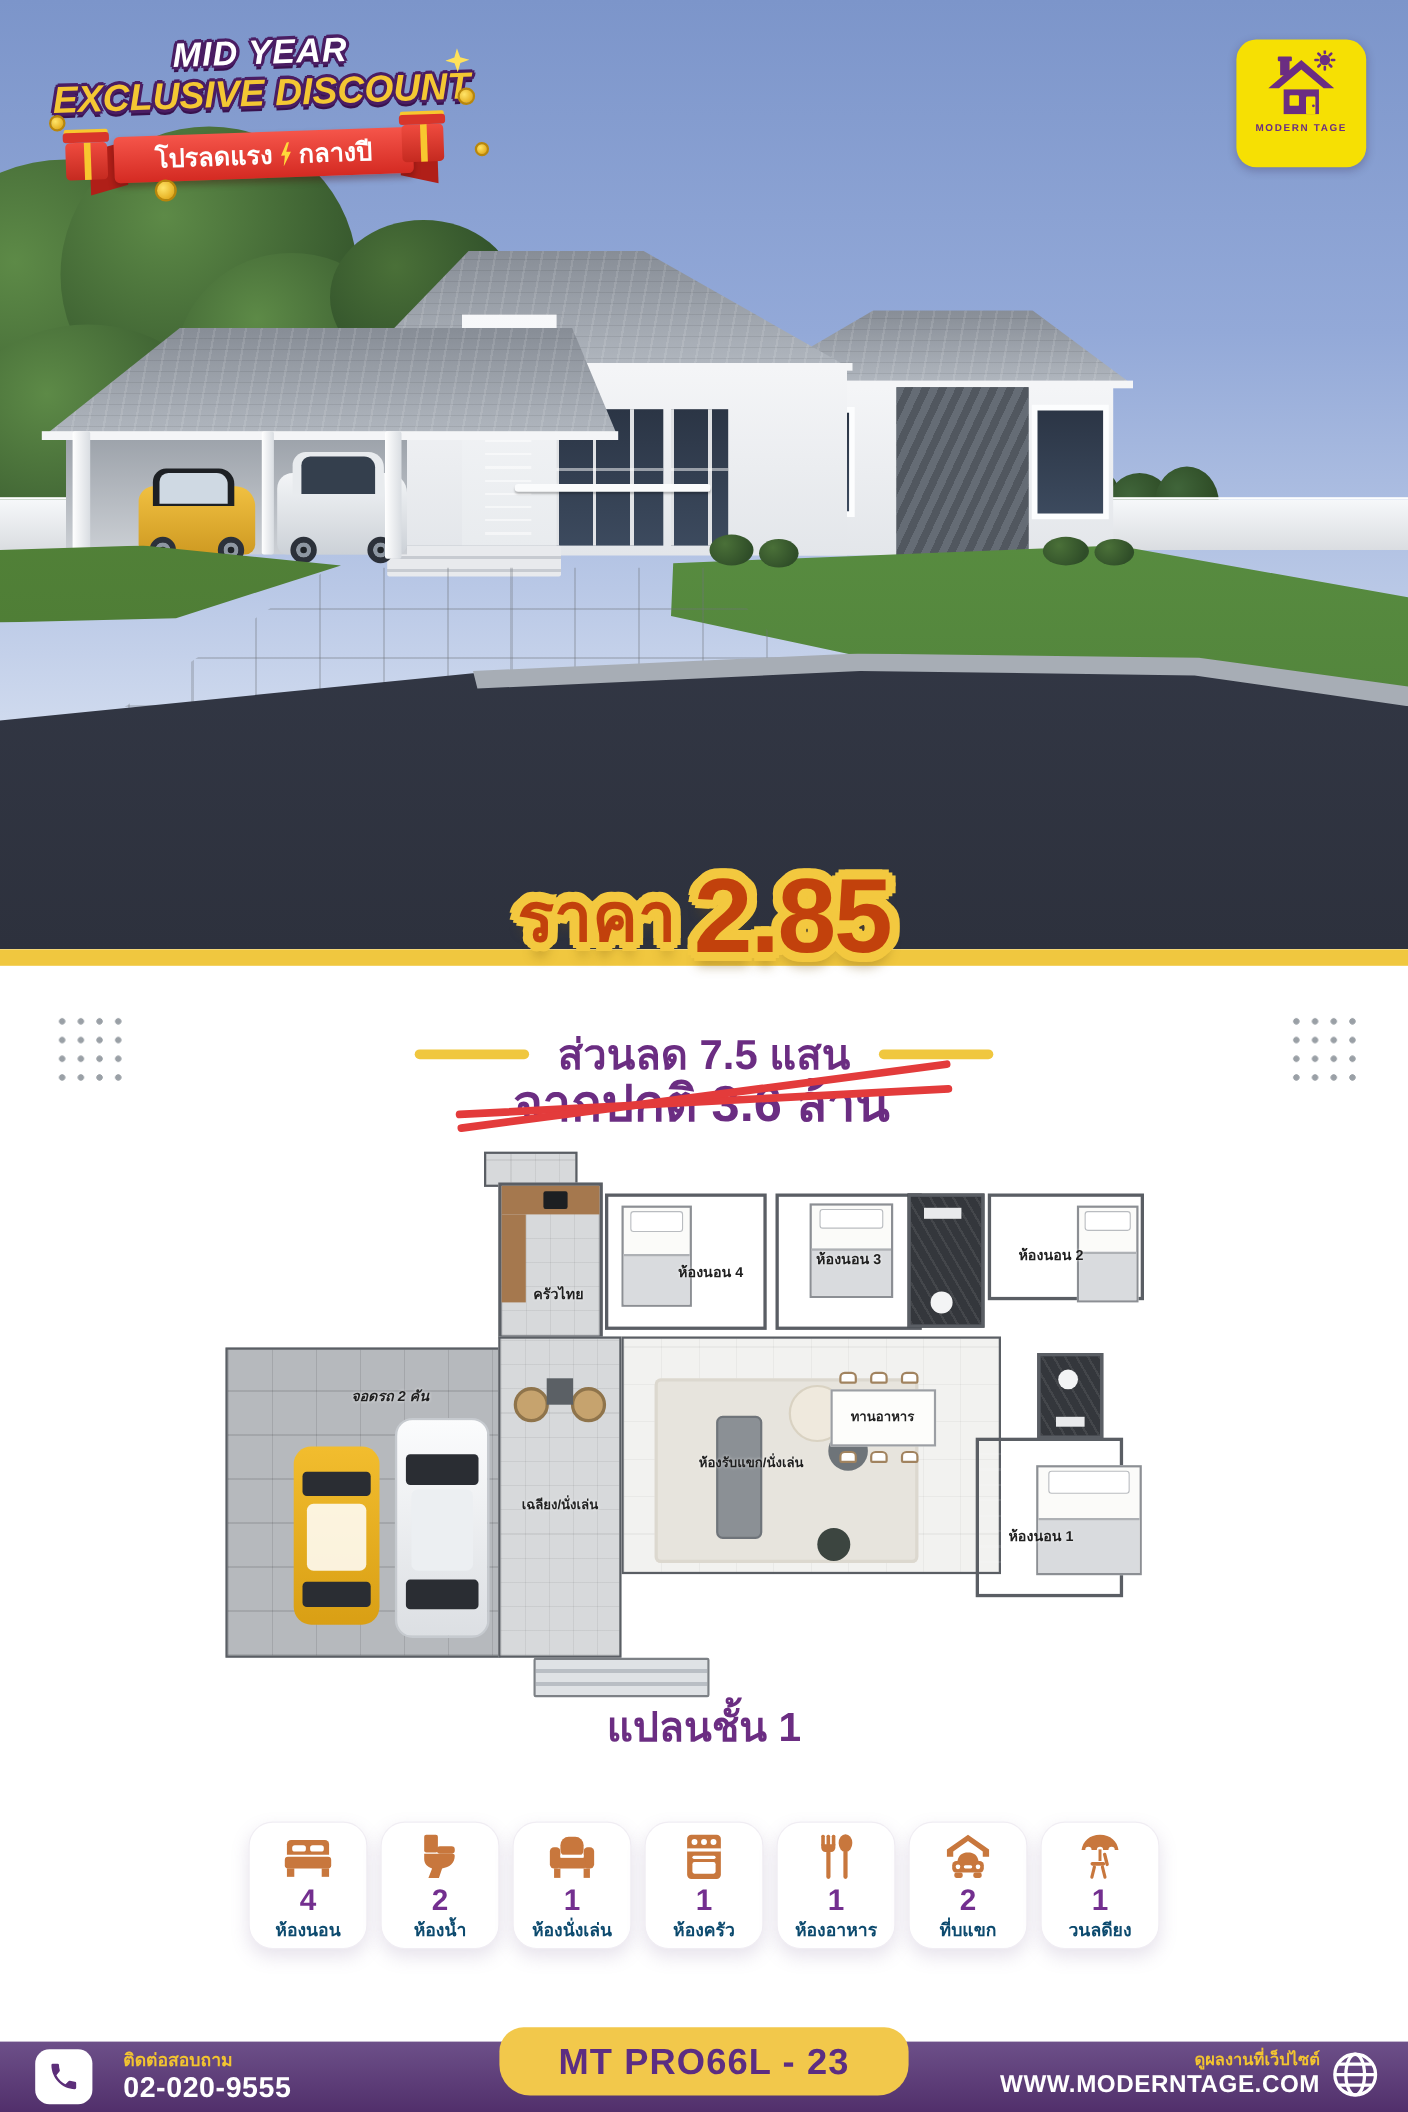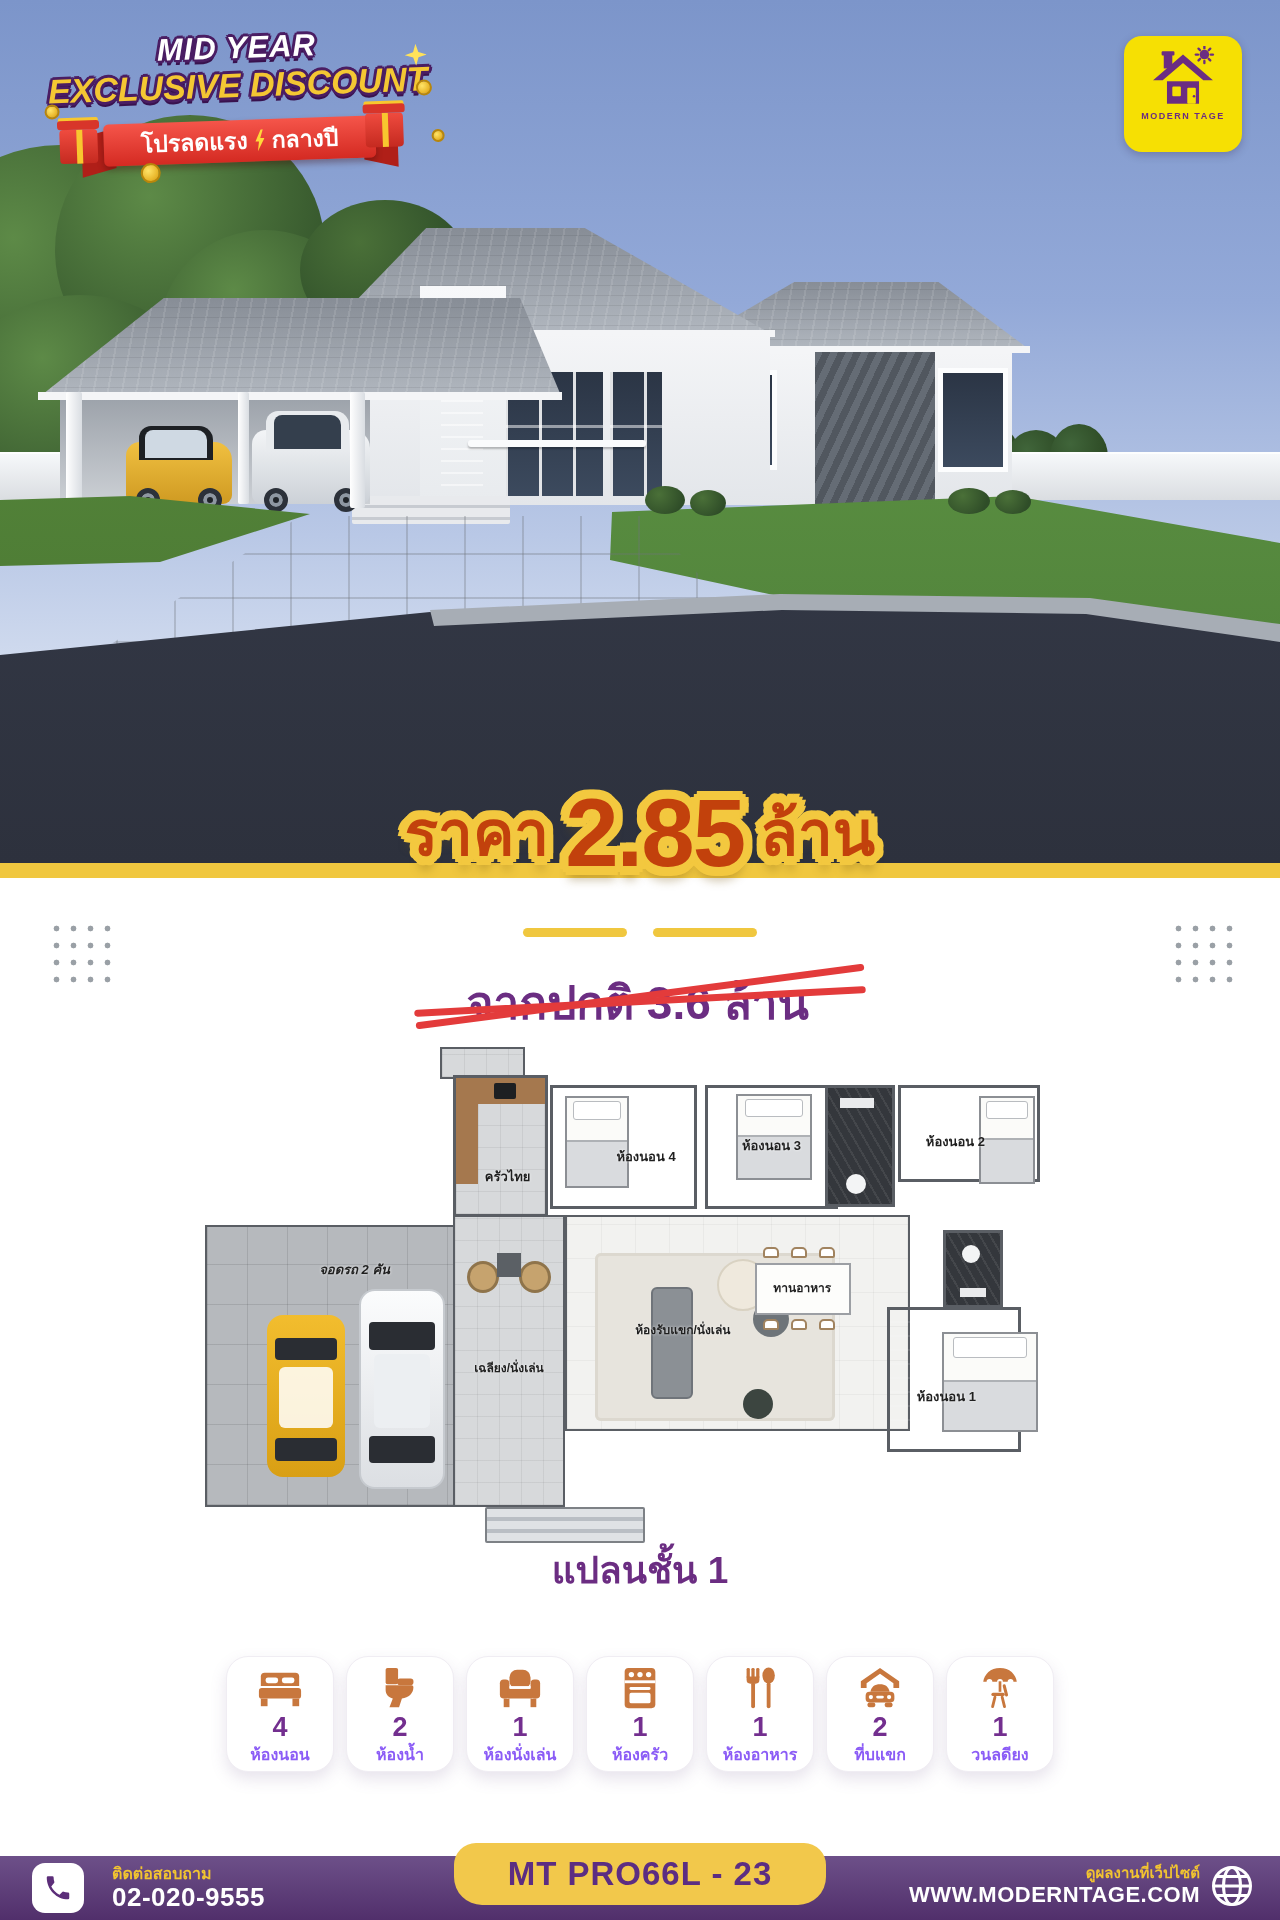--- a/index.html
+++ b/index.html
@@ -90,21 +90,21 @@
   .cartop .rooftop { position:absolute; left:16%; top:32%; width:68%; height:38%; background:rgba(255,255,255,.85); border-radius:6px; }
   .counter { position:absolute; background:#a5784e; }
   .stove-sq { position:absolute; background:#1d1f22; border-radius:2px; }
   .plan-title { position:absolute; left:0; top:1540px; width:1280px; text-align:center; font-size:37px; font-weight:700; color:#6b2d82; }
 
   
   .features { position:absolute; left:0; top:1656px; width:1280px; display:flex; justify-content:center; gap:12px; }
   .fcard { width:108px; height:116px; background:#fff; border-radius:22px; border:1px solid #f0edf3; box-shadow:0 7px 16px rgba(120,100,150,.18);
     display:flex; flex-direction:column; align-items:center; justify-content:center; padding-top:4px; }
   .fcount { font-size:27px; font-weight:800; color:#732f8f; line-height:1.05; margin-top:2px; }
-  .flabel { font-size:16px; font-weight:700; color:#8b5cf6; margin-top:1px; }
+  .flabel { font-size:16px; font-weight:700; color:#0c4a6e; margin-top:1px; }
 
   
   .footer { position:absolute; left:0; top:1856px; width:1280px; height:64px; background:linear-gradient(180deg,#6d5089,#512f6b); }
   .f-left { position:absolute; left:32px; top:7px; display:flex; align-items:center; gap:28px; }
   .phone-card { width:52px; height:50px; background:#fff; border-radius:13px; display:flex; align-items:center; justify-content:center; }
   .f-contact-label { font-size:16px; font-weight:700; color:#f2c430; line-height:1.15; }
   .f-phone { font-size:26px; font-weight:800; color:#fff; line-height:1.1; letter-spacing:.5px; }
   .pill { position:absolute; left:50%; transform:translateX(-50%); top:1843px; width:372px; height:62px; background:#f2c84b; border-radius:22px 22px 28px 28px;
     display:flex; align-items:center; justify-content:center; font-size:33px; font-weight:800; color:#5c2d82; letter-spacing:1px; z-index:5; }
   .f-right { position:absolute; right:26px; top:8px; display:flex; align-items:center; gap:10px; }
@@ -236,28 +236,28 @@
         <circle cx="42.3" cy="47" r="1.2" fill="#6b2d82"></circle>
       </svg>
       <div class="logo-name">MODERN TAGE</div>
     </div>
   </div>
 
   <div class="stripe"></div>
   <div class="price-line">
     <span class="price-prefix">ราคา</span>
     <span class="price-amount">2.85</span>
-    <span class="price-unit">ล้าน</span>
   </div>
 
   <div class="dots" style="left:44px;top:916px;"></div>
   <div class="dots" style="left:1166px;top:916px;"></div>
 
   <div class="discount-row">
     <span class="disc-bar"></span>
+    <span class="discount-text">ส่วนลด 7.5 แสน</span>
     <span class="disc-bar"></span>
   </div>
   <div class="original-row">
     <span class="original-text">จากปกติ 3.6 ล้าน</span>
     <span style="position:relative;display:inline-block;width:0;height:0;"></span>
   </div>
   <div style="position:absolute;left:0;top:966px;width:1280px;text-align:center;pointer-events:none;z-index:6;">
     <span style="position:relative;display:inline-block;width:380px;height:56px;">
       <span class="strike strike1"></span>
       <span class="strike strike2"></span>

